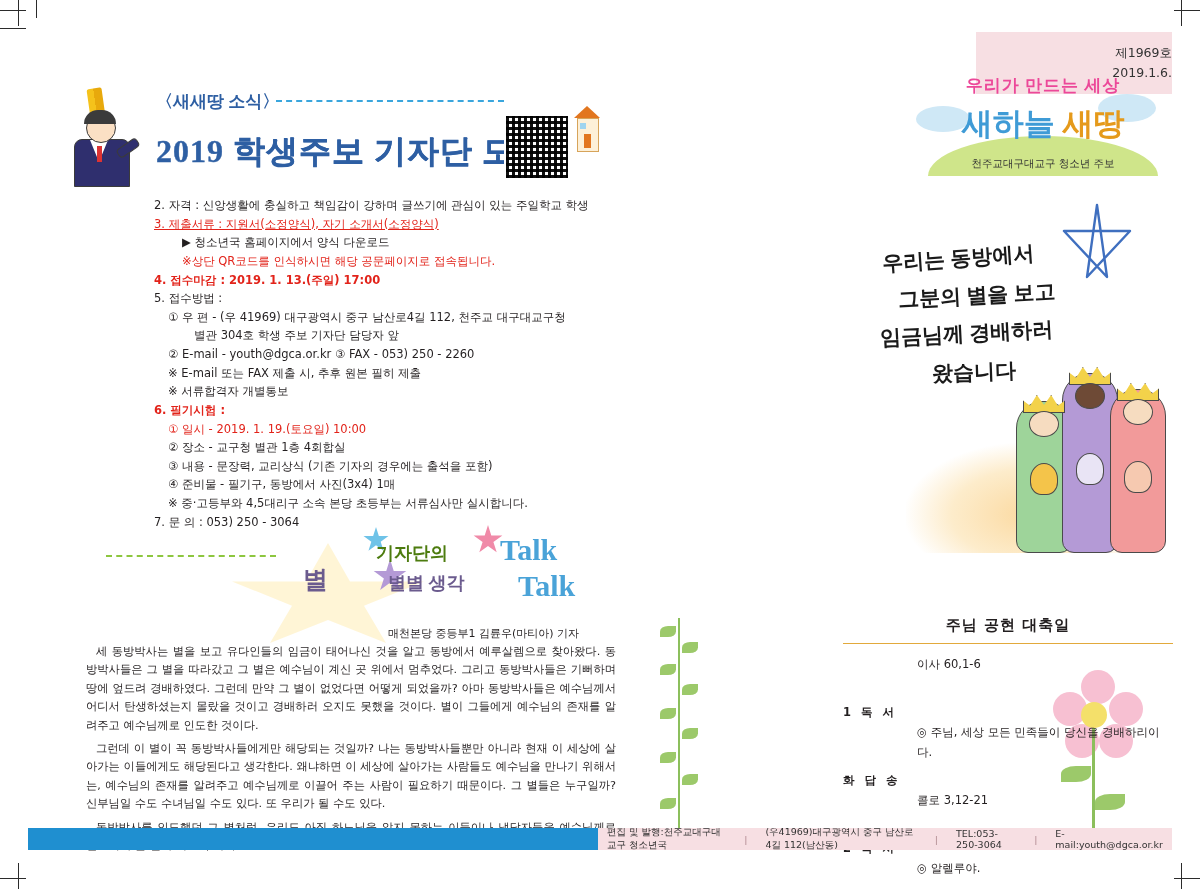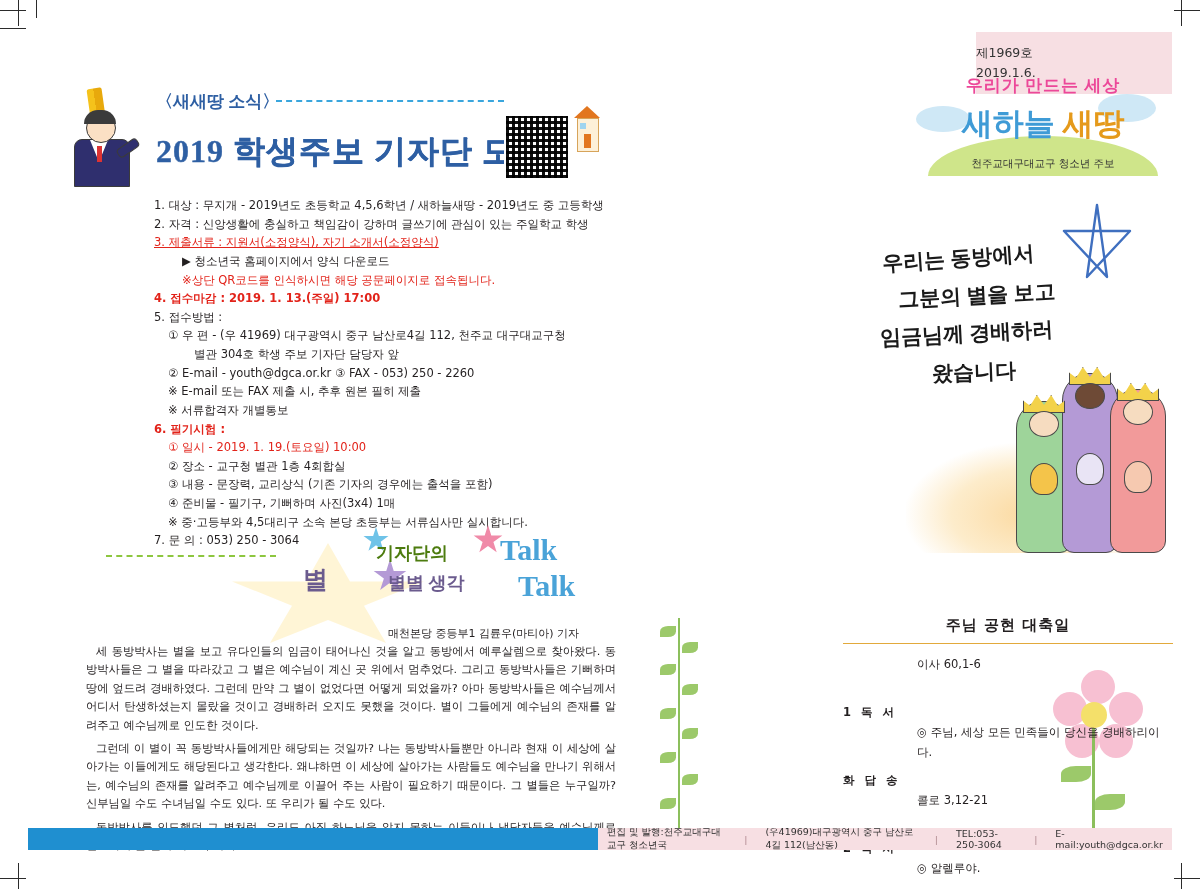--- a/index.html
+++ b/index.html
@@ -106,21 +106,21 @@
   .talk-big2{position:absolute;left:430px;top:46px;font-size:30px;font-weight:bold;color:#4aa3d8;font-family:"Liberation Serif",serif;}
   .reporter{position:absolute;left:360px;top:608px;font-size:11px;}
 
   .article{position:absolute;left:58px;top:625px;width:530px;font-size:11.3px;line-height:1.63;text-align:justify;}
   .article p{margin:0 0 5px 0;text-indent:10px;}
 
   
   .issue-box{
     position:absolute;right:0;top:14px;width:196px;height:62px;
     background:#f7dfe3;color:#333;
-    display:flex;flex-direction:column;align-items:flex-start;justify-content:center;
+    display:flex;flex-direction:column;align-items:flex-end;justify-content:center;
     font-size:12.5px;line-height:1.6;
   }
   .masthead{position:absolute;left:280px;top:56px;width:270px;text-align:center;}
   .mh1{font-size:17px;color:#ec4899;font-weight:bold;font-family:"Liberation Serif",serif;letter-spacing:1px;}
   .mh2{font-size:31px;font-weight:bold;margin-top:6px;font-family:"Liberation Serif",serif;}
   .mh2 .sky{color:#3f9bd6;}
   .mh2 .land{color:#e59a1b;}
   .mh-sub{font-size:10.5px;color:#333;margin-top:12px;}
   .cloud{position:absolute;background:#cfe8f6;border-radius:50%;}
   .hill{position:absolute;left:300px;top:118px;width:230px;height:40px;
@@ -211,37 +211,36 @@
 
     <div class="qr"></div>
     <div class="house">
       <div class="roof"></div>
         <div class="wall"></div>
         <div class="win"></div>
         <div class="door"></div>
     </div>
 
     <div class="list">
-      <span class="l">1. 대상 : 무지개 - 2019년도 초등학교 4,5,6학년 / 새하늘새땅 - 2019년도 중 고등학생</span>
       <span class="l">2. 자격 : 신앙생활에 충실하고 책임감이 강하며 글쓰기에 관심이 있는 주일학교 학생</span>
       <span class="l under-red">3. 제출서류 : 지원서(소정양식), 자기 소개서(소정양식)</span>
       <span class="l ind2">▶ 청소년국 홈페이지에서 양식 다운로드</span>
       <span class="l ind2 redn">※상단 QR코드를 인식하시면 해당 공문페이지로 접속됩니다.</span>
       <span class="l red">4. 접수마감 : 2019. 1. 13.(주일) 17:00</span>
       <span class="l">5. 접수방법 :</span>
       <span class="l ind1">① 우 편 - (우 41969) 대구광역시 중구 남산로4길 112, 천주교 대구대교구청</span>
       <span class="l ind3">별관 304호 학생 주보 기자단 담당자 앞</span>
       <span class="l ind1">② E-mail - youth@dgca.or.kr    ③ FAX - 053) 250 - 2260</span>
       <span class="l ind1">※ E-mail 또는 FAX 제출 시, 추후 원본 필히 제출</span>
       <span class="l ind1">※ 서류합격자 개별통보</span>
       <span class="l red">6. 필기시험 :</span>
       <span class="l ind1 redn">① 일시 - 2019. 1. 19.(토요일) 10:00</span>
       <span class="l ind1">② 장소 - 교구청 별관 1층 4회합실</span>
       <span class="l ind1">③ 내용 - 문장력, 교리상식 (기존 기자의 경우에는 출석을 포함)</span>
-      <span class="l ind1">④ 준비물 - 필기구, 기뻐하며 사진(3x4) 1매</span>
+      <span class="l ind1">④ 준비물 - 필기구, 동방에서 사진(3x4) 1매</span>
       <span class="l ind1">※ 중·고등부와 4,5대리구 소속 본당 초등부는 서류심사만 실시합니다.</span>
       <span class="l">7. 문   의 : 053) 250 - 3064</span>
     </div>
 
     <div class="talk-wrap">
       <div class="green-dash"></div>
       <div class="star-big"></div>
       <div class="byeol">별</div>
       <div class="t-star" style="left:275px;top:4px;">
           <i style="background:#6fc3e8;"></i>

